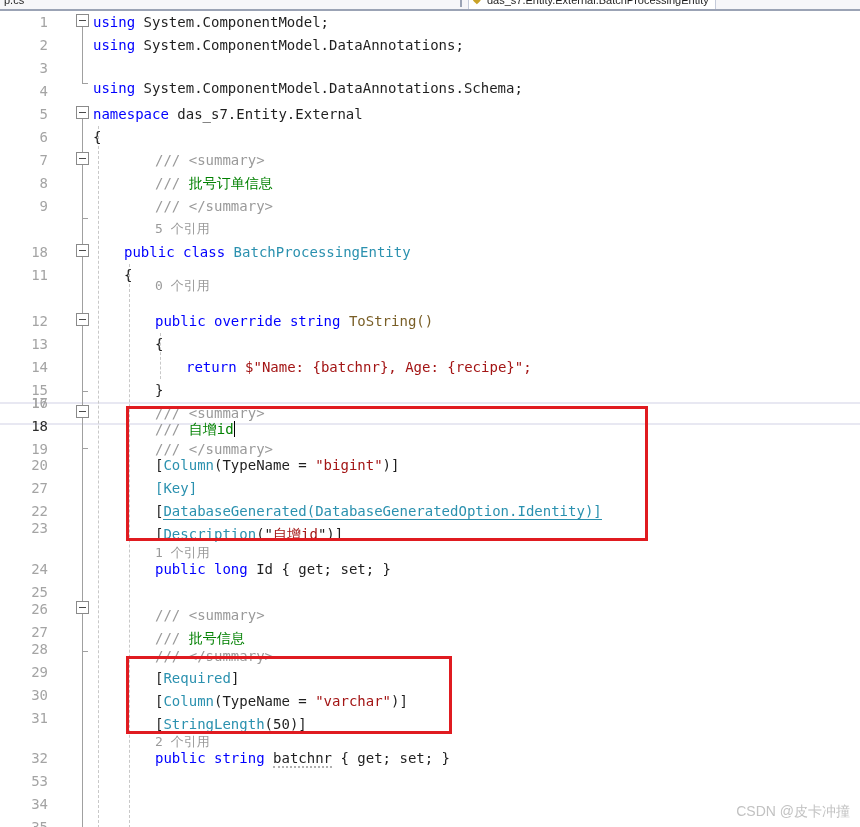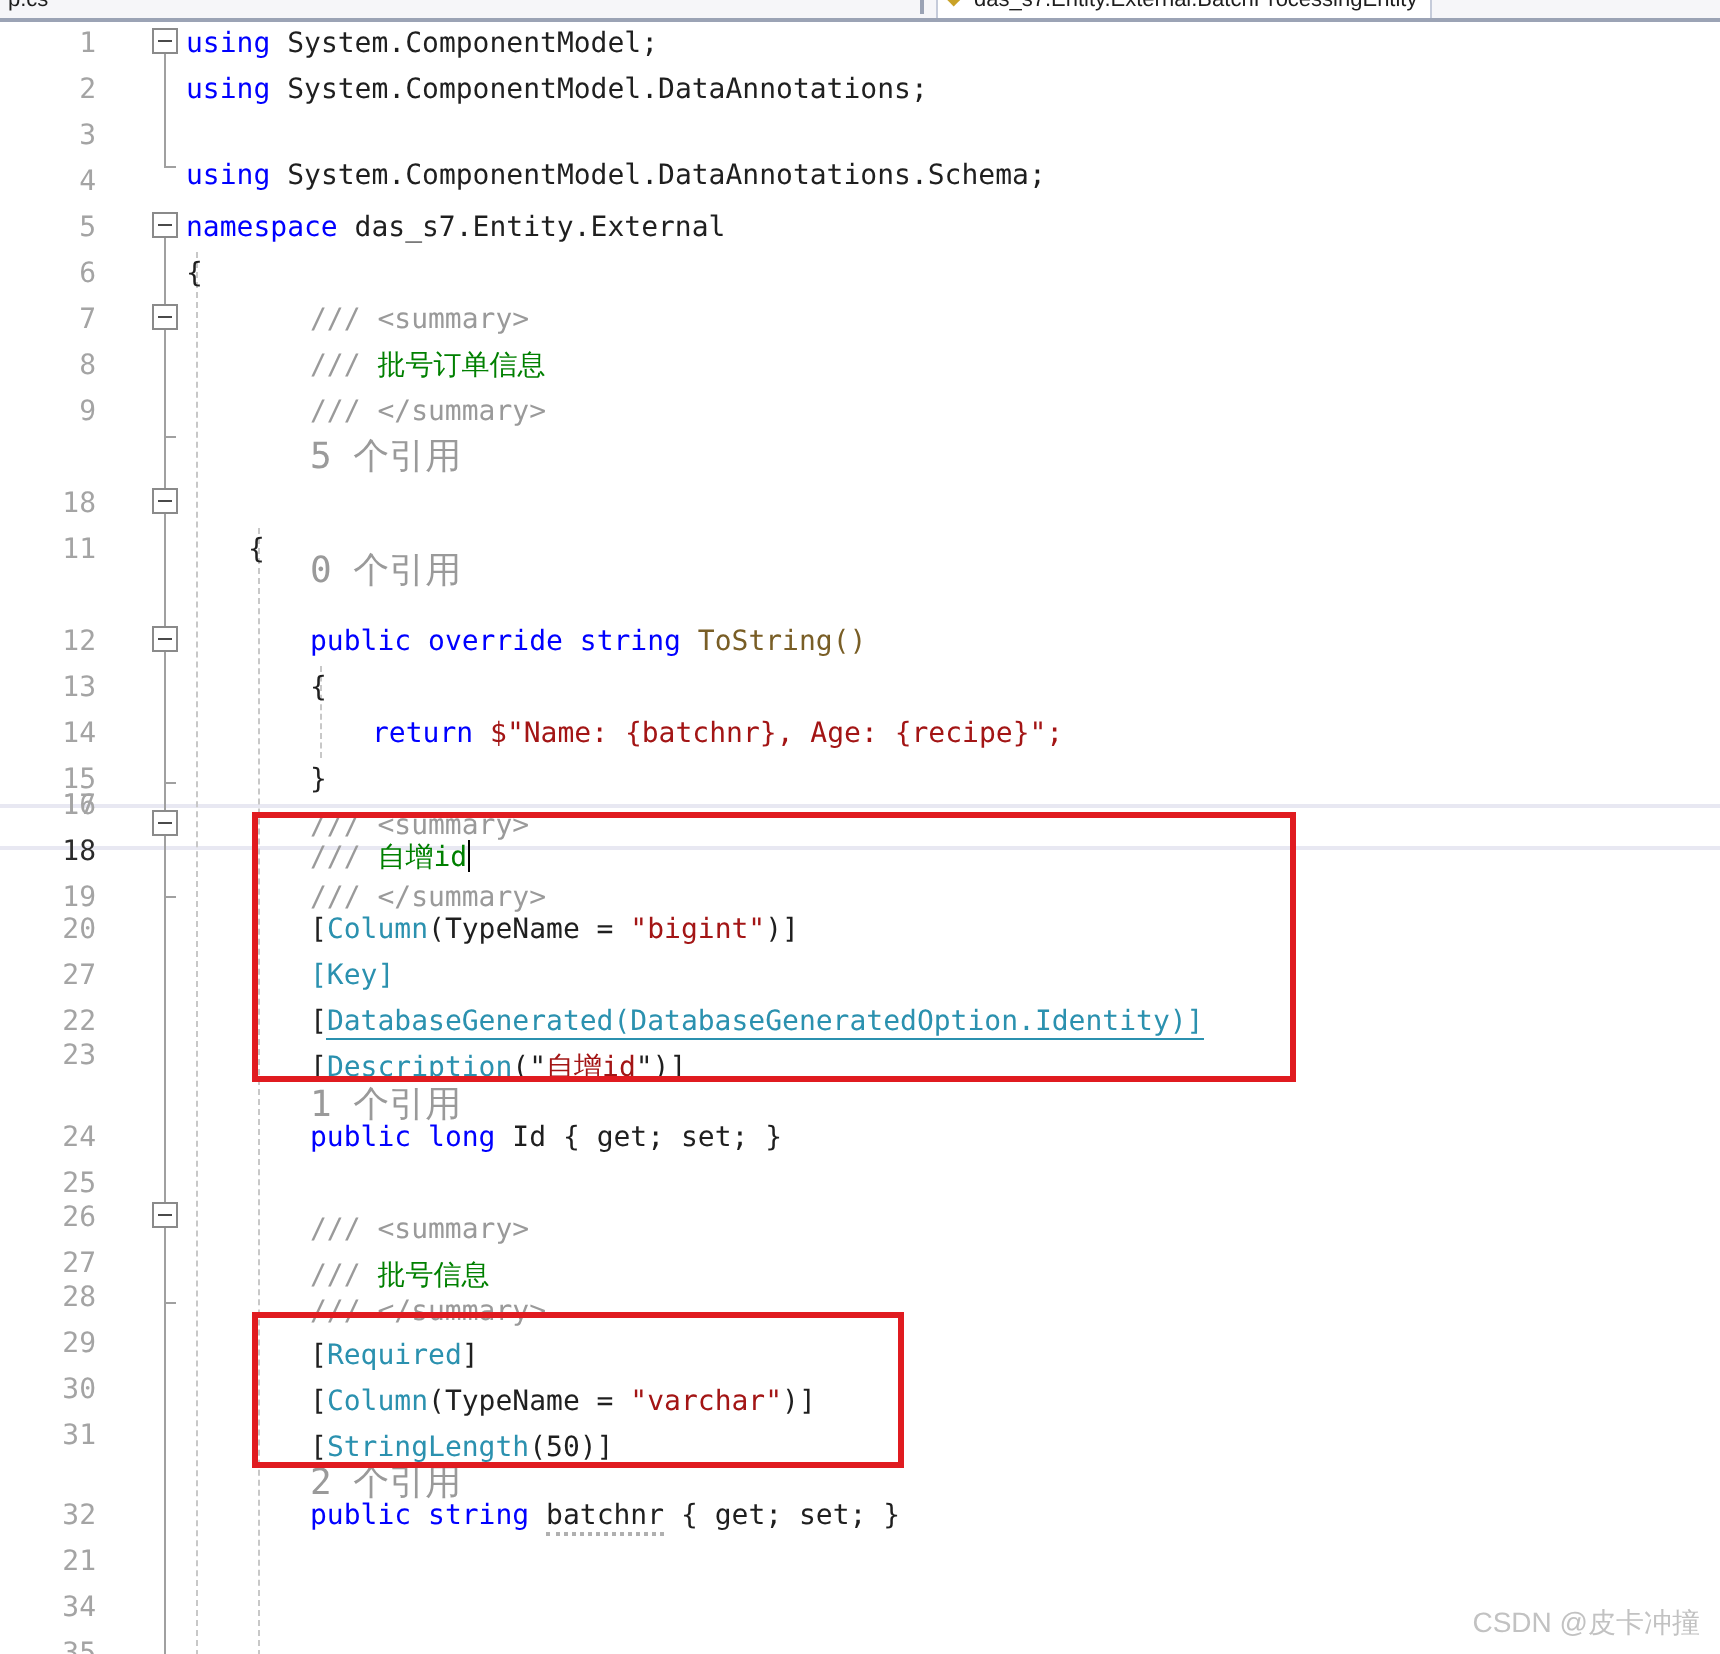--- a/index.html
+++ b/index.html
@@ -139,21 +139,21 @@
     color: #1f1f1f;
     font-family: "DejaVu Sans Mono", "Liberation Mono", monospace;
   }
   .kw   { color: #0000ff; }
   .type { color: #2b91af; }
   .cmt  { color: #9a9a9a; }
   .cmtc { color: #008000; }
   .str  { color: #a31515; }
   .attr { color: #2b91af; text-decoration: none; }
   .attru{ color: #2b91af; border-bottom: 1px solid #2b91af; }
-  .ref  { color: #9a9a9a; font-size: 18px; }
+  .ref  { color: #9a9a9a; font-size: 13px; }
   .dollar { color: #a31515; }
   .meth { color: #795e26; }
 
   
   .squig {
     border-bottom: 2px dotted #b0b0b0;
   }
 
   
   .caret {
@@ -233,21 +233,21 @@
   <div class="lnum" style="top:506px;">23</div>
   <div class="lnum" style="top:547px;">24</div>
   <div class="lnum" style="top:570px;">25</div>
   <div class="lnum" style="top:587px;">26</div>
   <div class="lnum" style="top:610px;">27</div>
   <div class="lnum" style="top:627px;">28</div>
   <div class="lnum" style="top:650px;">29</div>
   <div class="lnum" style="top:673px;">30</div>
   <div class="lnum" style="top:696px;">31</div>
   <div class="lnum" style="top:736px;">32</div>
-  <div class="lnum" style="top:759px;">21</div>
+  <div class="lnum" style="top:759px;">53</div>
   <div class="lnum" style="top:782px;">34</div>
   <div class="lnum" style="top:805px;">35</div>
 
   <div class="rail" style="top:14px;  height:58px;"></div>
   <div class="collapse" style="top:3px;"></div>
   <div class="railtick" style="top:72px;"></div>
 
   <div class="rail" style="top:106px; height:716px;"></div>
   <div class="collapse" style="top:95px;"></div>
 
@@ -278,20 +278,21 @@
   <div class="code" style="left:93px; top:92px;"><span class="kw">namespace</span><span> das_s7.Entity.External</span></div>
 
   <div class="code" style="left:93px; top:115px;"><span>{</span></div>
 
   <div class="code cmt" style="left:155px; top:138px;">/// &lt;summary&gt;</div>
   <div class="code" style="left:155px; top:161px;"><span class="cmt">/// </span><span class="cmtc">批号订单信息</span></div>
   <div class="code cmt" style="left:155px; top:184px;">/// &lt;/summary&gt;</div>
 
   <div class="code ref" style="left:155px; top:206px;">5 个引用</div>
 
+  <div class="code" style="left:124px; top:230px;"><span class="kw">public</span><span> </span><span class="kw">class</span><span> </span><span class="type">BatchProcessingEntity</span></div>
 
   <div class="code" style="left:124px; top:253px;"><span>{</span></div>
 
   <div class="code ref" style="left:155px; top:263px;">0 个引用</div>
 
   <div class="code" style="left:155px; top:299px;"><span class="kw">public</span><span> </span><span class="kw">override</span><span> </span><span class="kw">string</span><span> </span><span class="meth">ToString()</span></div>
 
   <div class="code" style="left:155px; top:322px;"><span>{</span></div>
 
   <div class="code" style="left:186px; top:345px;"><span class="kw">return</span><span> </span><span class="dollar">$</span><span class="str">"Name: {batchnr}, Age: {recipe}";</span></div>

